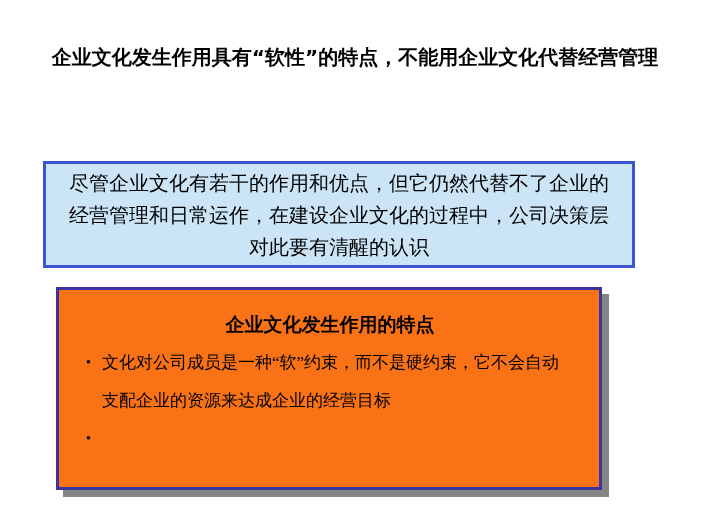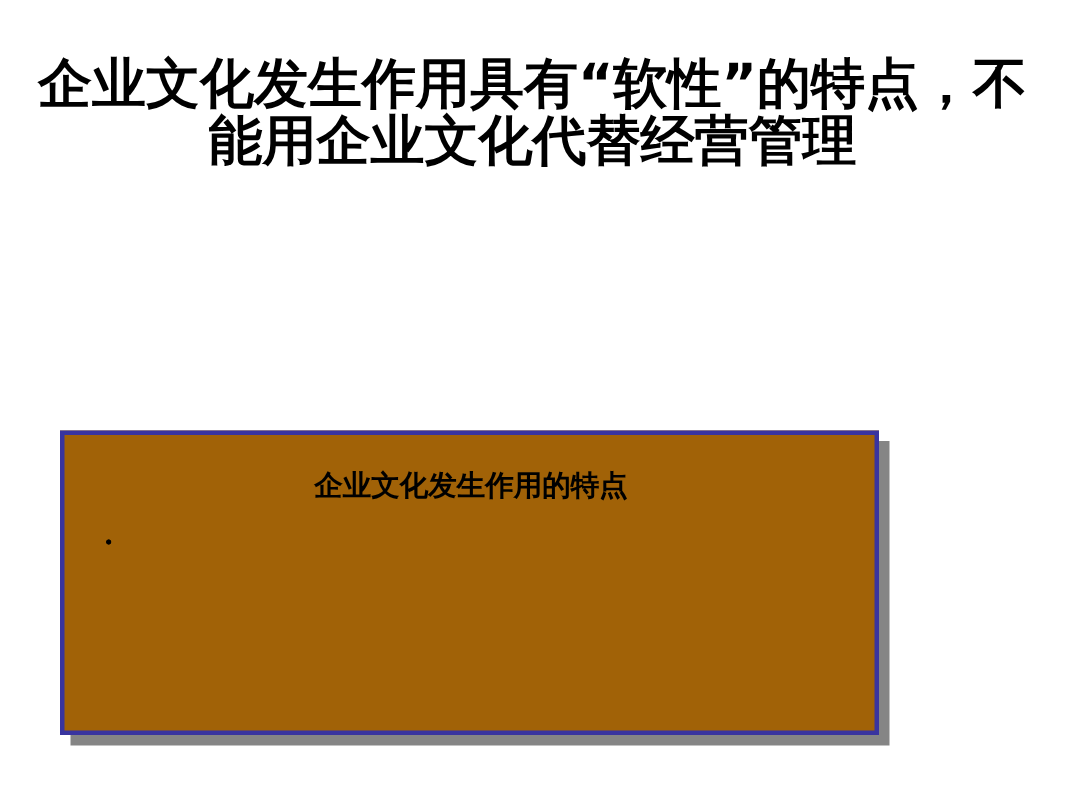--- a/index.html
+++ b/index.html
@@ -16,21 +16,21 @@
     overflow: hidden;
   }
   .slide-title {
     position: absolute;
     top: 38px;
     left: 18px;
     right: 18px;
     text-align: center;
     font-family: "DejaVu Sans", "Liberation Sans", sans-serif;
     font-weight: bold;
-    font-size: 36px;
+    font-size: 20px;
     line-height: 38px;
     color: #000000;
   }
   .intro-box {
     position: absolute;
     left: 43px;
     top: 161px;
     width: 592px;
     height: 107px;
     background: #cbe5f7;
@@ -41,25 +41,25 @@
     padding: 4px 18px;
   }
   .intro-box p {
     text-align: center;
     font-size: 20px;
     line-height: 32px;
     font-family: "Liberation Serif", "DejaVu Serif", serif;
   }
   .features-box {
     position: absolute;
-    left: 40px;
+    left: 56px;
     top: 287px;
     width: 546px;
     height: 203px;
-    background: #a16207;
+    background: #f97316;
     border: 3px solid #39349f;
     box-shadow: 7px 7px 0 #858585;
     padding: 16px 24px 0 26px;
   }
   .features-title {
     text-align: center;
     font-family: "DejaVu Sans", "Liberation Sans", sans-serif;
     font-weight: bold;
     font-size: 19px;
     line-height: 24px;
@@ -82,26 +82,30 @@
     font-size: 14px;
   }
 </style>
 </head>
 <body>
 
 <div class="slide">
 
   <h1 class="slide-title">企业文化发生作用具有“软性”的特点，不能用企业文化代替经营管理</h1>
 
+  <div class="intro-box">
+    <p>尽管企业文化有若干的作用和优点，但它仍然代替不了企业的经营管理和日常运作，在建设企业文化的过程中，公司决策层对此要有清醒的认识</p>
+  </div>
 
   <div class="features-box">
     <h2 class="features-title">企业文化发生作用的特点</h2>
     <ul class="features-list">
       <li>
         <span class="bullet-dot">•</span>
+        <span>文化对公司成员是一种“软”约束，而不是硬约束，它不会自动支配企业的资源来达成企业的经营目标</span>
       </li>
       <li>
         <span class="bullet-dot">•</span>
       </li>
     </ul>
   </div>
 
 </div>
 
 </body></html>

